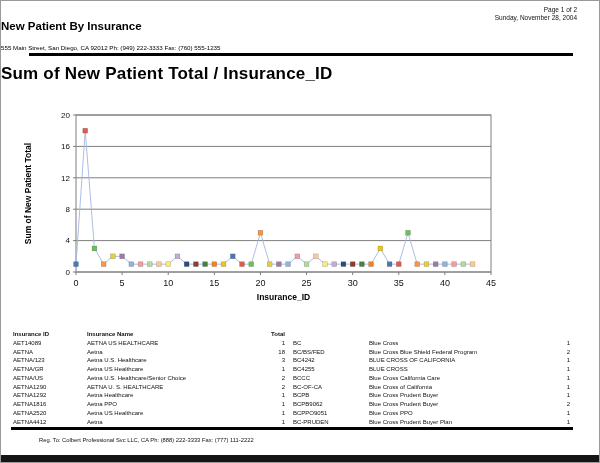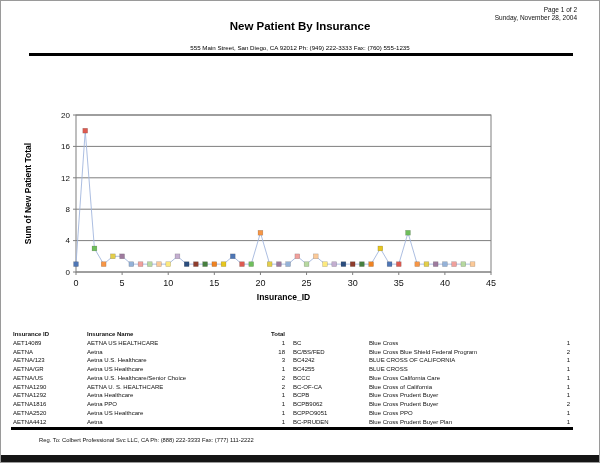--- a/index.html
+++ b/index.html
@@ -4,21 +4,21 @@
 <style>
   * { margin:0; padding:0; box-sizing:border-box; }
   html,body { background:#888; }
   body { font-family:"Liberation Sans", sans-serif; }
   .screen {
     position:relative; width:600px; height:463px; background:#fff;
     border:1px solid #9a9a9a; overflow:hidden; color:#000;
   }
   .abs { position:absolute; }
   .right-txt { text-align:right; }
-  .center-txt { text-align:center; width:100%; left:0; }
+  .center-txt { text-align:left; width:100%; left:0; }
 
   .page-num   { top:5px;  right:22px; font-size:6.5px; color:#111; }
   .page-date  { top:13px; right:22px; font-size:6.5px; color:#111; }
   .rpt-title  { top:19px; font-size:11.5px; font-weight:bold; }
   .rpt-doc    { top:33px; font-size:7.5px; font-weight:bold; }
   .rpt-addr   { top:43px; font-size:6.2px; }
   .hr-thick   { top:52px; left:28px; width:544px; height:3px; background:#000; }
 
   .chart-title { top:63px; font-size:17px; font-weight:bold; letter-spacing:0.2px; }
   #chart-svg  { top:92px; left:0; }
@@ -42,20 +42,21 @@
 
 <div class="screen">
 
   <div class="abs page-num right-txt">Page 1 of 2</div>
   <div class="abs page-date right-txt">Sunday, November 28, 2004</div>
 
   <div class="abs rpt-title center-txt">New Patient By Insurance</div>
   <div class="abs rpt-addr center-txt">555 Main Street, San Diego, CA 92012 Ph: (949) 222-3333 Fax: (760) 555-1235</div>
   <div class="abs hr-thick"></div>
 
+  <div class="abs chart-title center-txt">Sum of New Patient Total / Insurance_ID</div>
 
   <svg id="chart-svg" class="abs" width="600" height="215">
       <line x1="75" x2="490" y1="179" y2="179" stroke="#7f7f7f" stroke-width="1"></line>
       <line x1="72" x2="75" y1="179" y2="179" stroke="#7f7f7f" stroke-width="1"></line>
       <text x="69" y="181.8" text-anchor="end" font-size="8px" fill="#111">0</text>
       <line x1="75" x2="490" y1="147.6" y2="147.6" stroke="#7f7f7f" stroke-width="1"></line>
       <line x1="72" x2="75" y1="147.6" y2="147.6" stroke="#7f7f7f" stroke-width="1"></line>
       <text x="69" y="150.4" text-anchor="end" font-size="8px" fill="#111">4</text>
       <line x1="75" x2="490" y1="116.19999999999999" y2="116.19999999999999" stroke="#7f7f7f" stroke-width="1"></line>
       <line x1="72" x2="75" y1="116.19999999999999" y2="116.19999999999999" stroke="#7f7f7f" stroke-width="1"></line>

